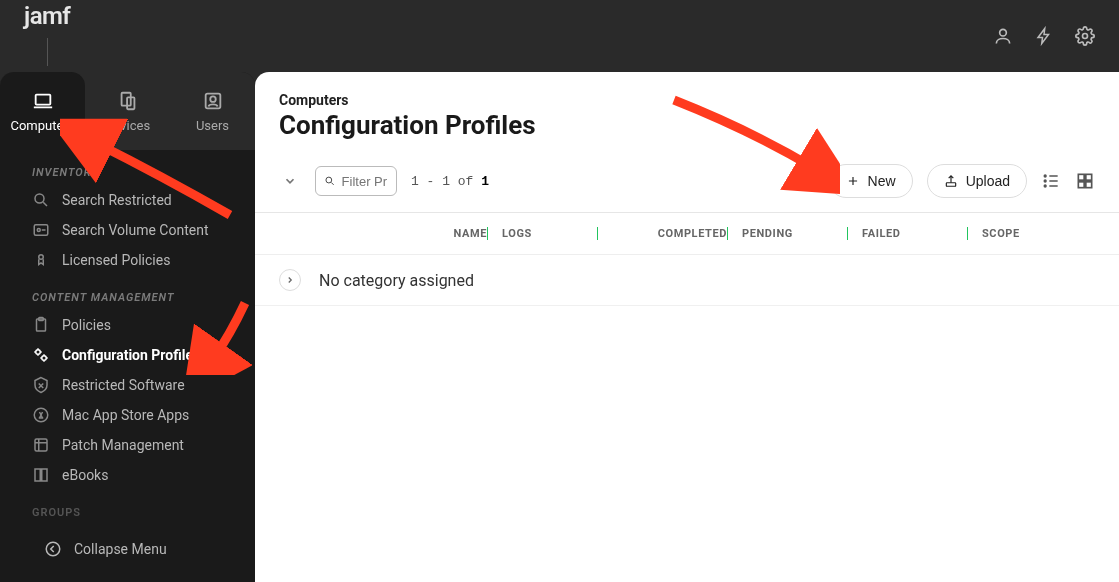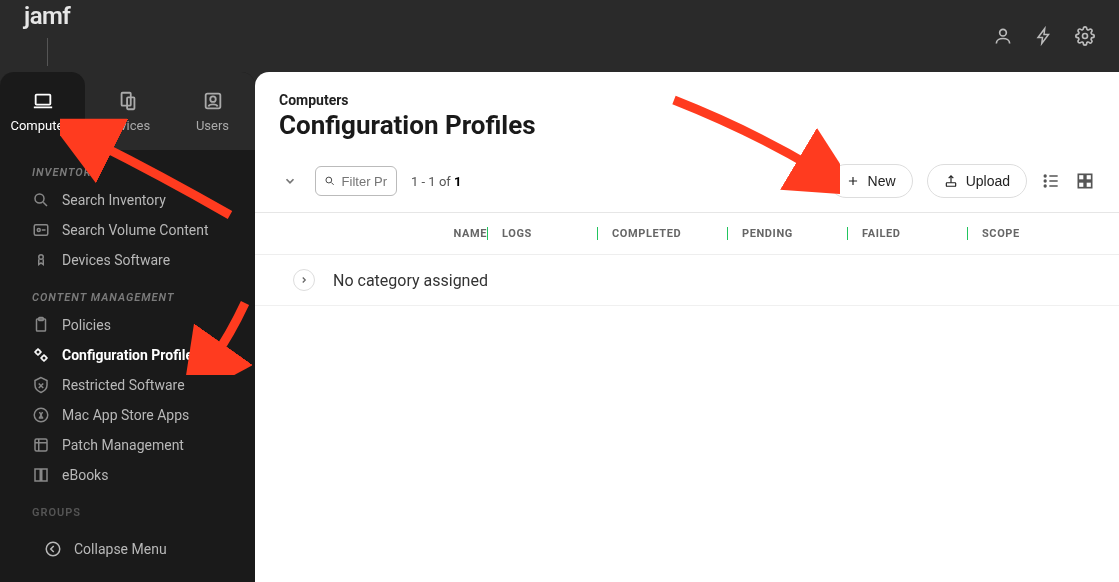--- a/index.html
+++ b/index.html
@@ -175,20 +175,21 @@
   .filter input {
     border: none;
     outline: none;
     width: 100%;
     font-size: 13px;
     color: #333;
   }
   .count {
     font-size: 13px;
     color: #555;
+    font-family: Liberation Mono, monospace;
   }
   .count b { color: #000; }
   .spacer { flex: 1; }
   .pill {
     display: flex;
     align-items: center;
     gap: 8px;
     border: 1px solid #ddd;
     border-radius: 999px;
     padding: 8px 16px;
@@ -208,29 +209,29 @@
     border-bottom: 1px solid #eee;
     font-size: 11px;
     letter-spacing: 0.6px;
     color: #666;
     font-weight: 700;
   }
   .thead .spacer-col { width: 48px; }
   .thead .col { border-left: 1px solid #22c55e; padding-left: 14px; }
   .col-name { width: 160px; text-align: right; }
   .col-logs { width: 110px; }
-  .col-completed { width: 130px; }
+  .col-completed { width: 130px; text-align: right; }
   .col-pending { width: 120px; }
   .col-failed { width: 120px; }
   .col-scope { flex:1; }
 
   .cat-row {
     display: flex;
     align-items: center;
-    padding: 14px 38px;
+    padding: 14px 24px;
     gap: 18px;
     border-bottom: 1px solid #f0f0f0;
   }
   .expand {
     width: 22px; height: 22px;
     border: 1px solid #ddd;
     border-radius: 999px;
     display:flex; align-items:center; justify-content:center;
     color:#666; cursor:pointer;
     font-size: 12px;
@@ -307,40 +308,40 @@
     </div>
 
     <div class="section-label">INVENTORY</div>
     <div class="nav-item">
       <span class="nicon">
           <svg width="18" height="18" viewBox="0 0 24 24" fill="none" stroke="#888" stroke-width="2">
             <circle cx="10" cy="10" r="6"></circle>
             <path d="m20 20-5-5"></path>
           </svg>
         </span>
-      <span>Search Inventory</span>
+      <span>Search Restricted</span>
     </div>
     <div class="nav-item">
       <span class="nicon">
           <svg width="18" height="18" viewBox="0 0 24 24" fill="none" stroke="#888" stroke-width="2">
             <rect x="3" y="5" width="18" height="14" rx="2"></rect>
             <circle cx="9" cy="12" r="2"></circle>
             <path d="M13 12h5"></path>
           </svg>
         </span>
       <span>Search Volume Content</span>
     </div>
     <div class="nav-item">
       <span class="nicon">
           <svg width="18" height="18" viewBox="0 0 24 24" fill="none" stroke="#888" stroke-width="2">
             <circle cx="12" cy="8" r="3"></circle>
             <path d="M9 11v7l3-2 3 2v-7"></path>
           </svg>
         </span>
-      <span>Devices Software</span>
+      <span>Licensed Policies</span>
     </div>
 
     <div class="section-label">CONTENT MANAGEMENT</div>
     <div class="nav-item">
       <span class="nicon">
           <svg width="18" height="18" viewBox="0 0 24 24" fill="none" stroke="#888" stroke-width="2">
             <rect x="6" y="4" width="12" height="16" rx="1"></rect>
             <rect x="9" y="2" width="6" height="4" rx="1"></rect>
           </svg>
         </span>

